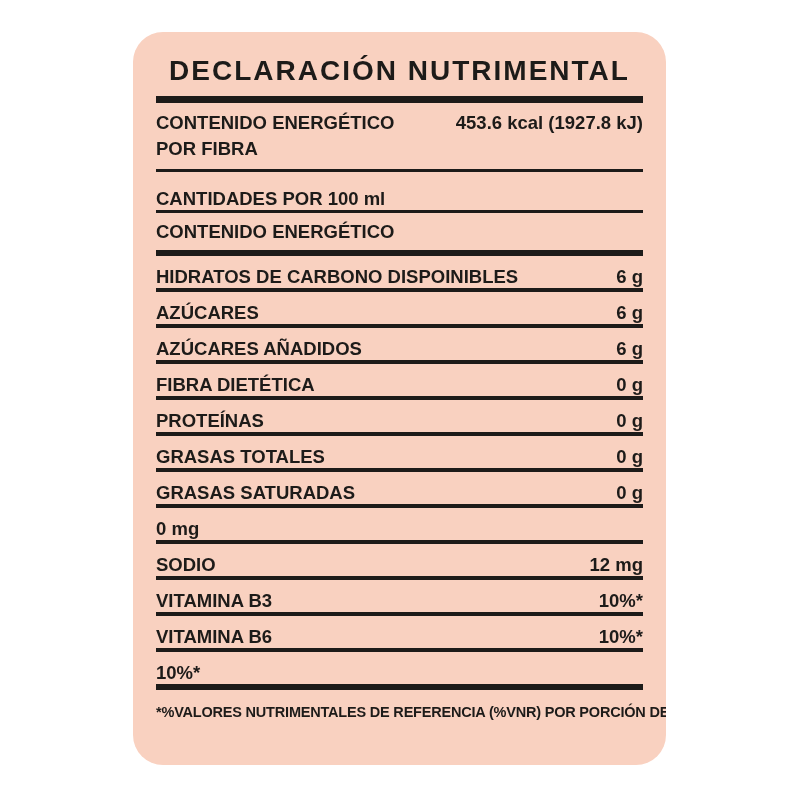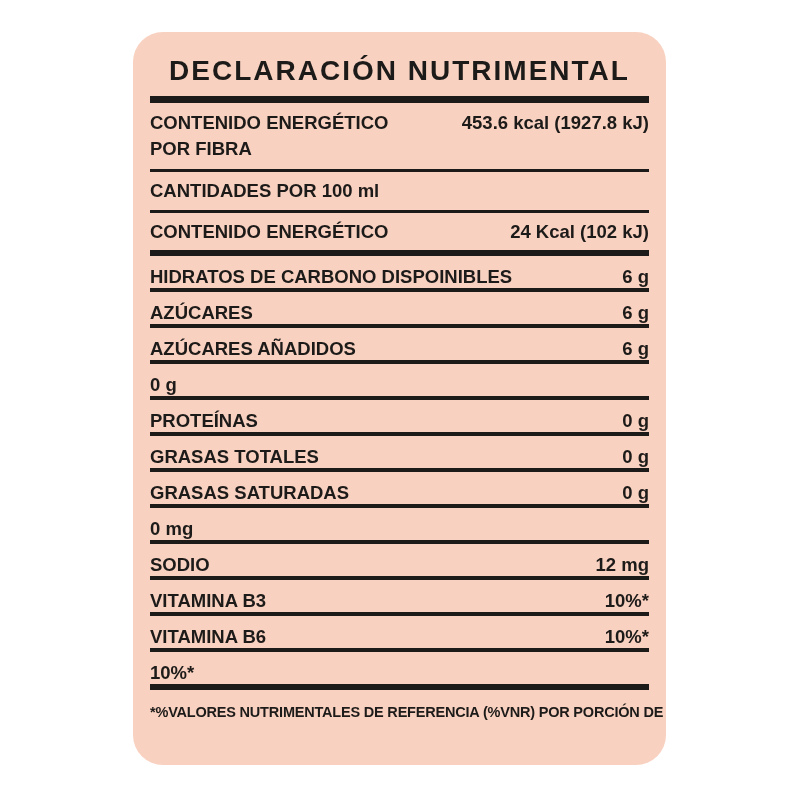--- a/index.html
+++ b/index.html
@@ -9,21 +9,21 @@
     background: #ffffff;
     font-family: "Liberation Sans", sans-serif;
   }
   .card {
     position: absolute;
     left: 133px;
     top: 32px;
     width: 533px;
     height: 733px;
     box-sizing: border-box;
-    padding: 0 17px;
+    padding: 0 23px;
     background: #f9d1c0;
     border-radius: 30px;
     color: #1d1b19;
     font-weight: 700;
     font-stretch: condensed;
     overflow: hidden;
   }
   .title {
     padding-top: 22px;
     text-align: center;
@@ -41,21 +41,21 @@
     display: flex;
     justify-content: space-between;
     align-items: flex-start;
     padding: 7px 0;
     font-size: 18.5px;
     line-height: 26px;
   }
   .hrow2 {
     height: 38px;
     display: flex;
-    align-items: center;
+    align-items: flex-end;
     font-size: 18.5px;
   }
   .hrow3 {
     height: 37px;
     display: flex;
     align-items: center;
     justify-content: space-between;
     font-size: 18.5px;
   }
   .row {
@@ -90,21 +90,20 @@
   </div>
   <div class="sep sep3"></div>
 
   <div class="hrow2">
     <span>CANTIDADES POR 100 ml</span>
   </div>
   <div class="sep sep3"></div>
 
   <div class="hrow3">
     <span>CONTENIDO ENERGÉTICO</span>
-    <span class="val">24 Kcal (102 kJ)</span>
   </div>
   <div class="sep sep6"></div>
 
   <div class="row">
     <span>HIDRATOS DE CARBONO DISPOINIBLES</span>
     <span class="val">6 g</span>
   </div>
   <div class="sep sep4"></div>
 
   <div class="row">
@@ -113,20 +112,21 @@
   </div>
   <div class="sep sep4"></div>
 
   <div class="row">
     <span>AZÚCARES AÑADIDOS</span>
     <span class="val">6 g</span>
   </div>
   <div class="sep sep4"></div>
 
   <div class="row">
+    <span>FIBRA DIETÉTICA</span>
     <span class="val">0 g</span>
   </div>
   <div class="sep sep4"></div>
 
   <div class="row">
     <span>PROTEÍNAS</span>
     <span class="val">0 g</span>
   </div>
   <div class="sep sep4"></div>
 

